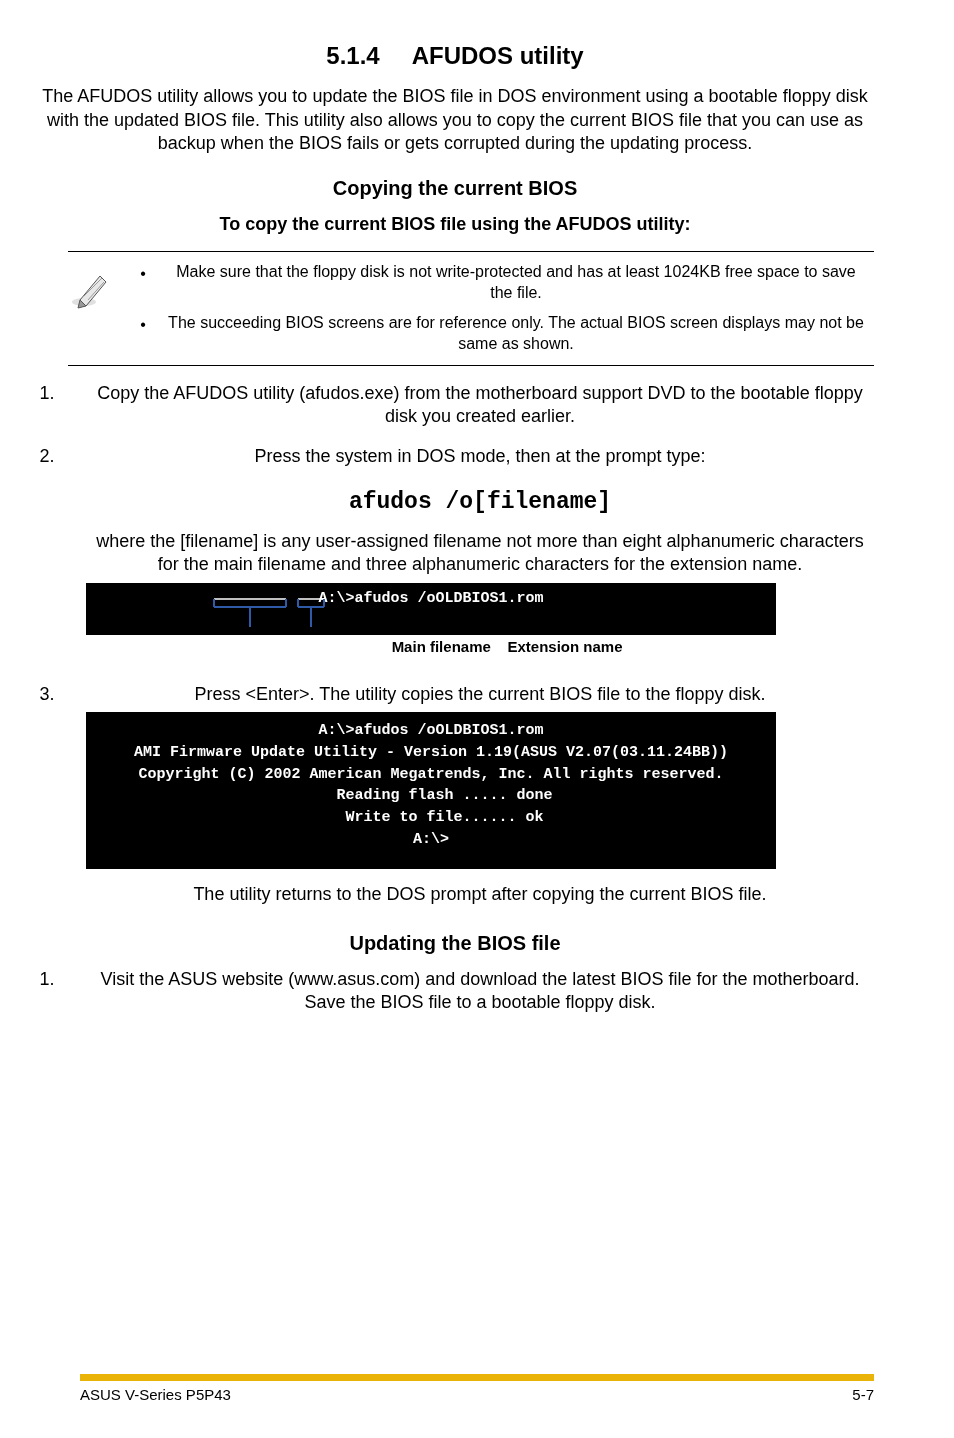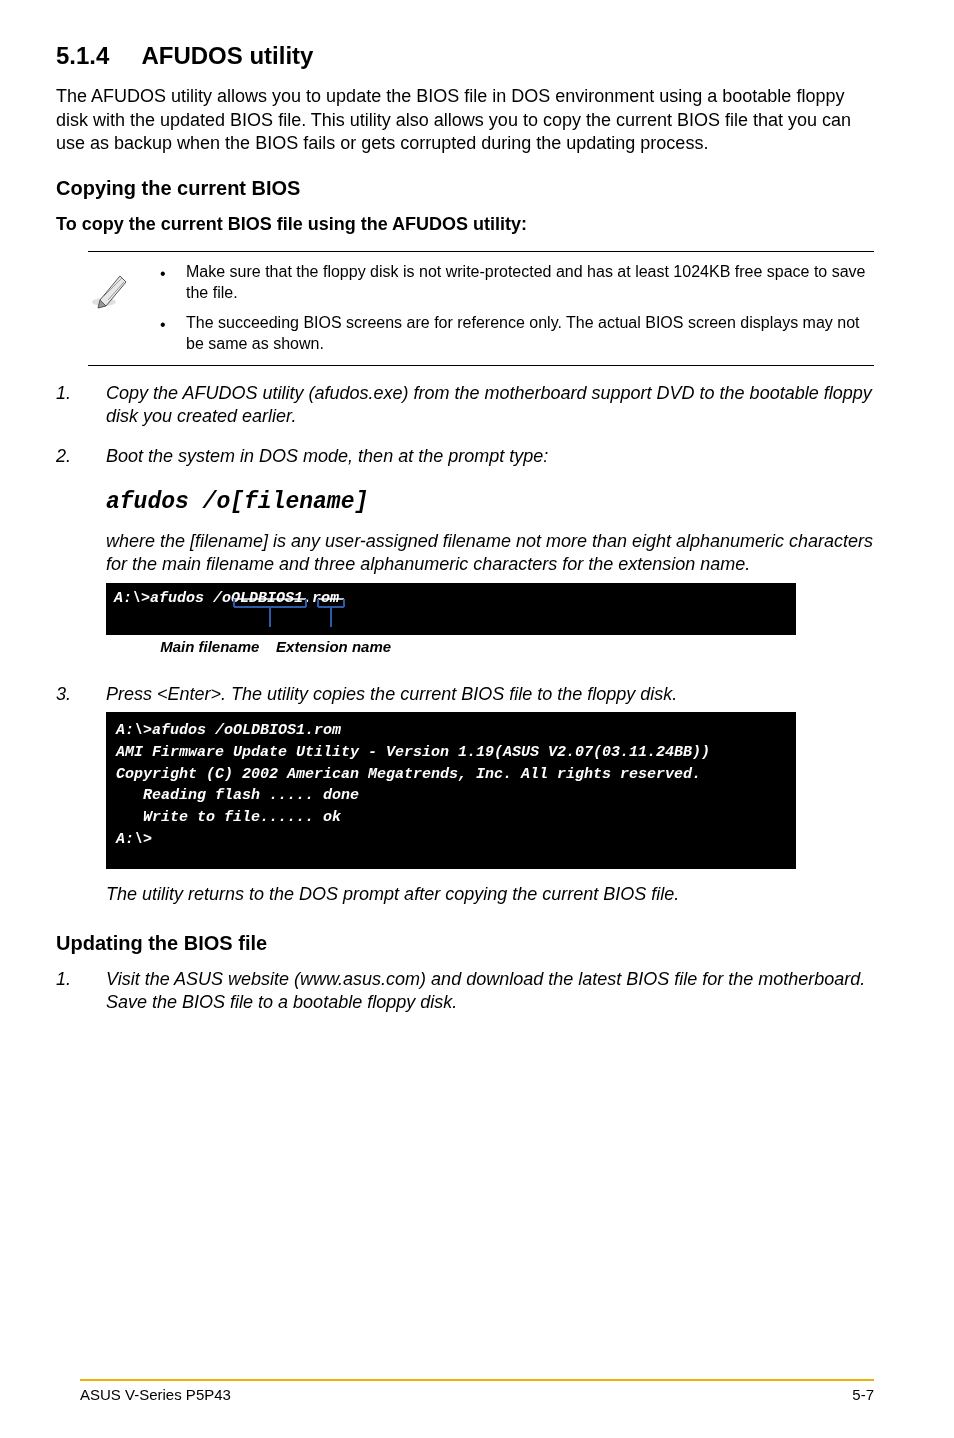--- a/index.html
+++ b/index.html
@@ -7,21 +7,22 @@
     font-family: Arial, Helvetica, sans-serif;
     background: #ffffff;
     width: 954px;
     height: 1438px;
     position: relative;
     color: #000000;
     font-size: 18px;
     line-height: 1.3;
   }
   .page {
-    padding: 40px 80px 0 56px;
+    padding: 40px 80px 0 36px;
+    text-align: center;
   }
   h2.section-heading {
     font-size: 24px;
     font-weight: bold;
     margin-bottom: 14px;
   }
   h2.section-heading .sec-num {
     display: inline-block;
     margin-right: 32px;
   }
@@ -64,21 +65,20 @@
     gap: 20px;
     margin-bottom: 10px;
   }
   .note-list .note-item:last-child { margin-bottom: 0; }
   .bullet-dot { flex: 0 0 6px; padding-top:2px;}
   ol.steps {
     list-style: none;
     counter-reset: step;
     margin: 0;
     padding: 0;
-    font-style: italic;
   }
   ol.steps > li {
     counter-increment: step;
     display: flex;
     gap: 28px;
     margin-bottom: 10px;
   }
   ol.steps > li::before {
     content: counter(step) ".";
     flex: 0 0 22px;
@@ -130,21 +130,21 @@
     width: 690px;
     margin: 6px 0 14px 0;
     white-space: pre;
     line-height: 1.45;
   }
   .footer {
     position: absolute;
     bottom: 34px;
     left: 80px;
     right: 80px;
-    border-top: 2px solid #eab308;
+    border-top: 7px solid #eab308;
     padding-top: 4px;
     font-size: 15px;
     display: flex;
     justify-content: space-between;
   }
 </style>
 </head>
 <body>
 
 <div class="page">
@@ -181,21 +181,21 @@
   </div>
 
   <ol class="steps">
     <li>
       <div class="step-body">
         <p>Copy the AFUDOS utility (afudos.exe) from the motherboard support DVD to the bootable floppy disk you created earlier.</p>
       </div>
     </li>
     <li>
       <div class="step-body">
-        <p>Boot the system in DOS mode, then at the prompt type:</p>
+        <p>Press the system in DOS mode, then at the prompt type:</p>
         <div class="code-line">afudos /o[filename]</div>
         <p>where the [filename] is any user-assigned filename not more than eight alphanumeric characters  for the main filename and three alphanumeric characters for the extension name.</p>
 
         <div class="term-wrap">
           <div class="terminal"><span>A:\&gt;afudos /oOLDBIOS1.rom</span>
  </div>
           <svg class="anno-svg" width="300" height="50">
 
             <line x1="120" y1="12" x2="192" y2="12" stroke="#fff" stroke-width="1.5"></line>
 

